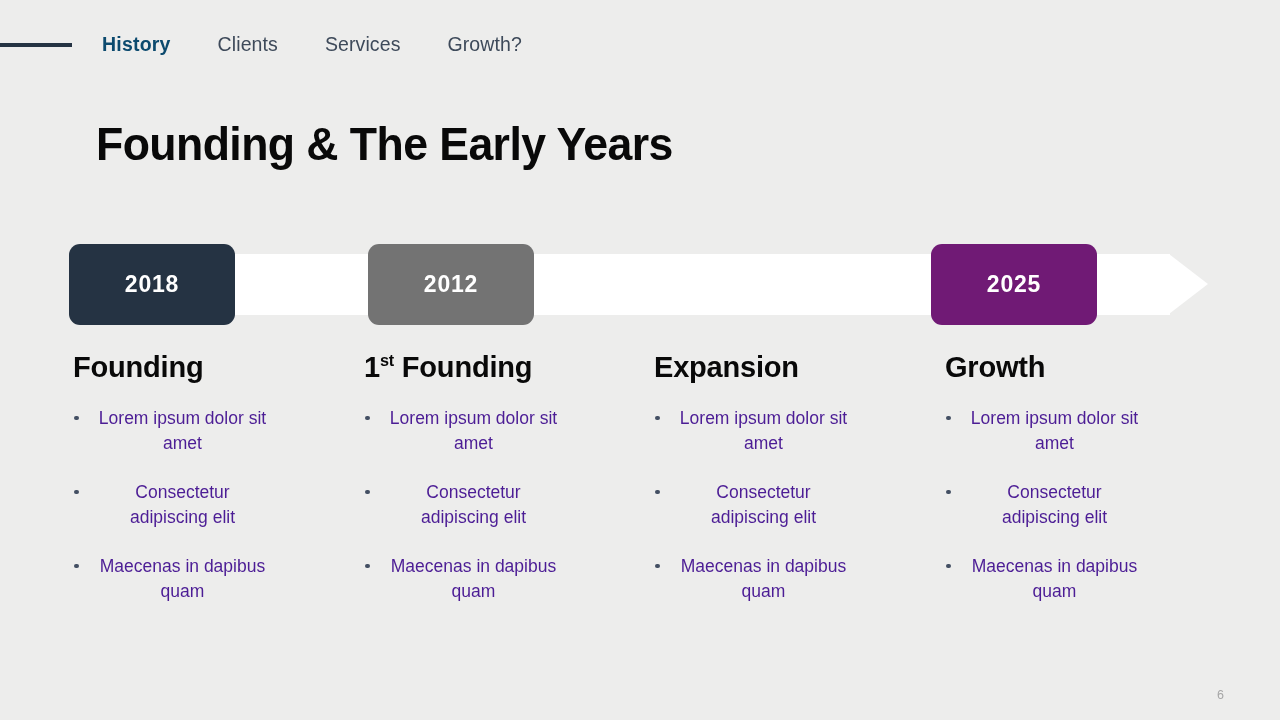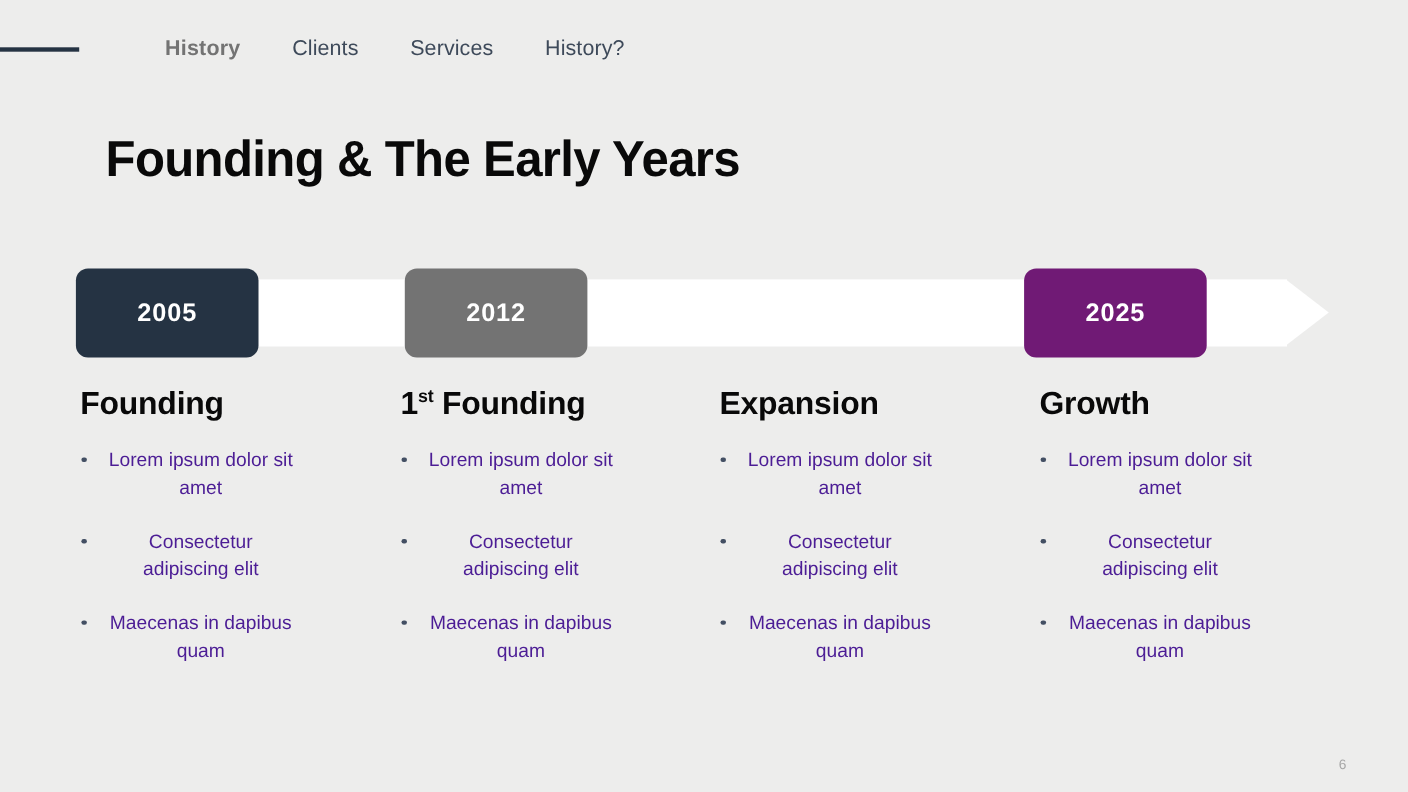--- a/index.html
+++ b/index.html
@@ -40,23 +40,22 @@
   .nav-item {
     font-size: 19.5px;
     color: #3E4A5A;
     letter-spacing: 0.1px;
     margin-right: 47px;
     white-space: nowrap;
     cursor: pointer;
   }
   .nav-item.active {
     font-weight: bold;
-    color: #737373;
+    color: #0c4a6e;
     letter-spacing: 0.2px;
-    margin-left: 48px;
   }
 
   
   .slide-title {
     position: absolute;
     left: 96px;
     top: 118px;
     font-size: 46px;
     font-weight: bold;
     color: #090909;
@@ -176,32 +175,32 @@
 </style>
 </head>
 <body>
 
 <div class="nav">
   <div class="nav-rule"></div>
   <div class="nav-items">
     <div class="nav-item active">History</div>
     <div class="nav-item">Clients</div>
     <div class="nav-item">Services</div>
-    <div class="nav-item">History?</div>
+    <div class="nav-item">Growth?</div>
   </div>
 </div>
 
 <div class="slide-title">Founding &amp; The Early Years</div>
 
 <div class="timeline">
   <div class="timeline-band"></div>
   <div class="timeline-arrow"></div>
 
   <div class="year-box" style="left:69px; background:#253343;">
-    <span class="year-label">2005</span>
+    <span class="year-label">2018</span>
   </div>
   <div class="year-box" style="left:368px; background:#737373;">
     <span class="year-label">2012</span>
   </div>
   <div class="year-box" style="left:931px; background:#701a75;">
     <span class="year-label">2025</span>
   </div>
 </div>
 
 <div class="columns">

